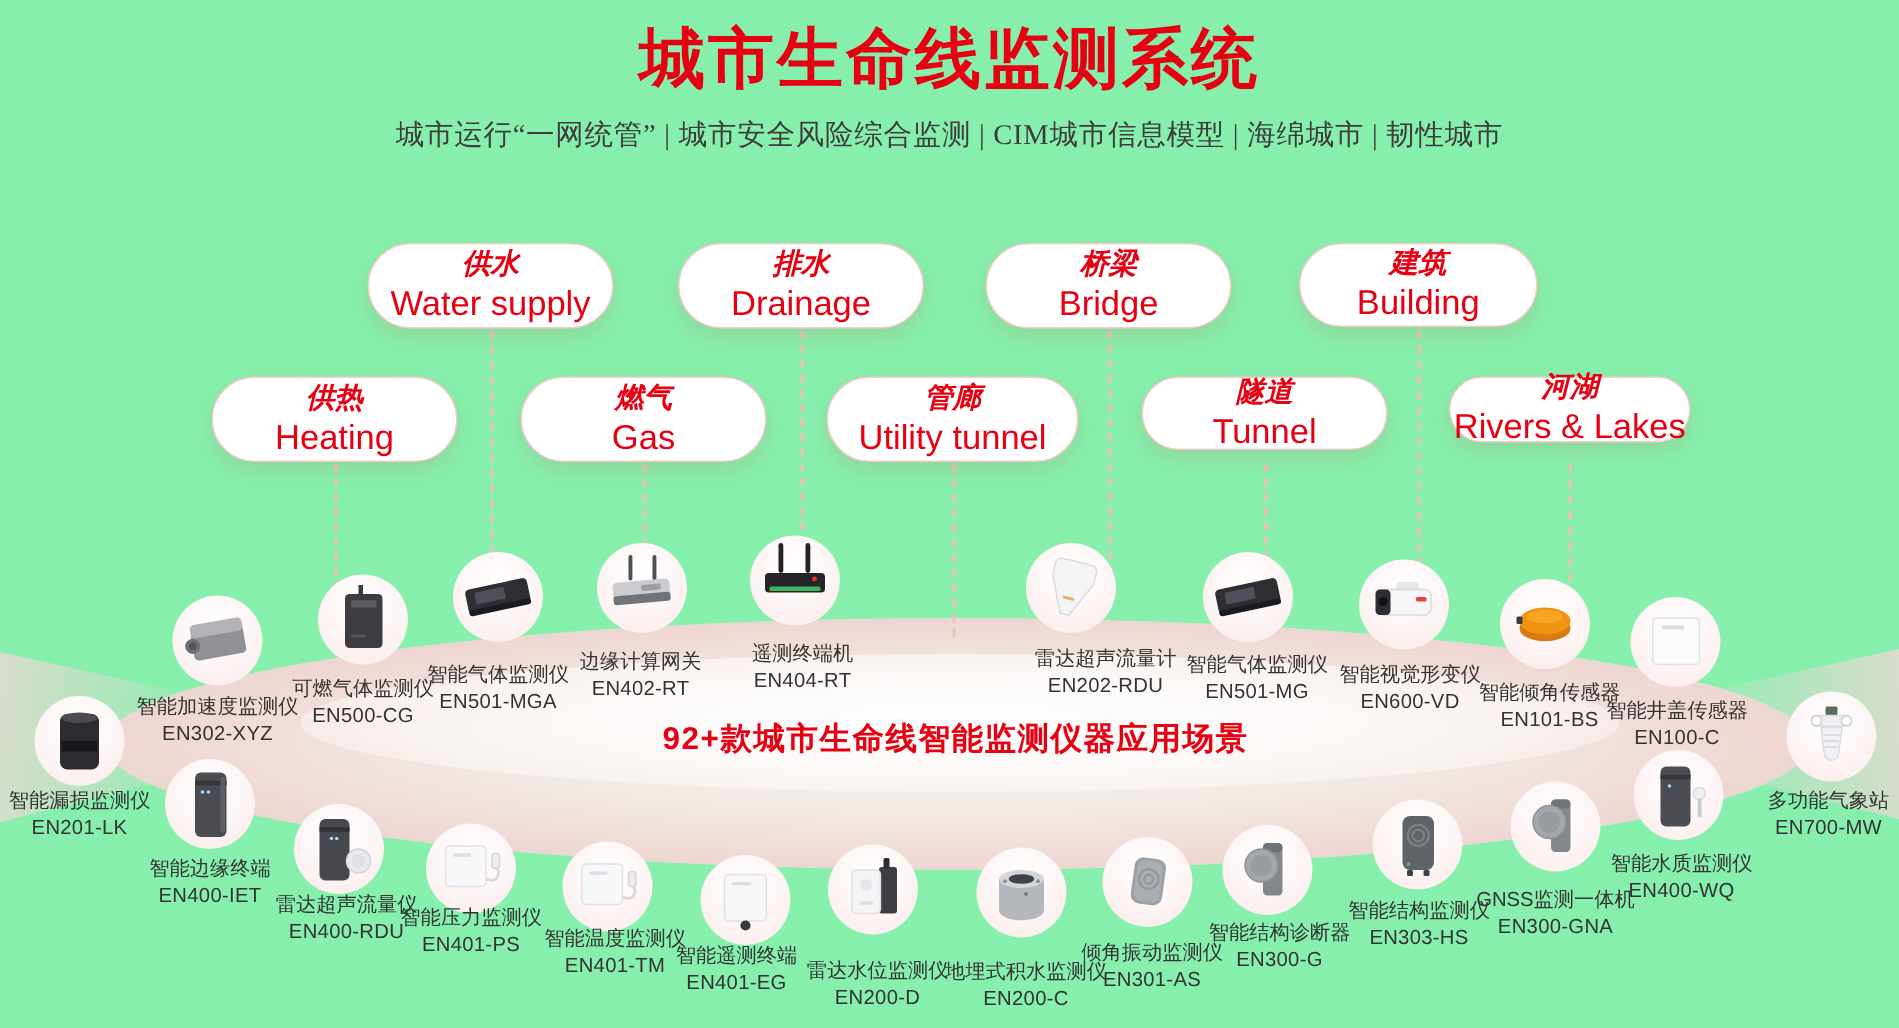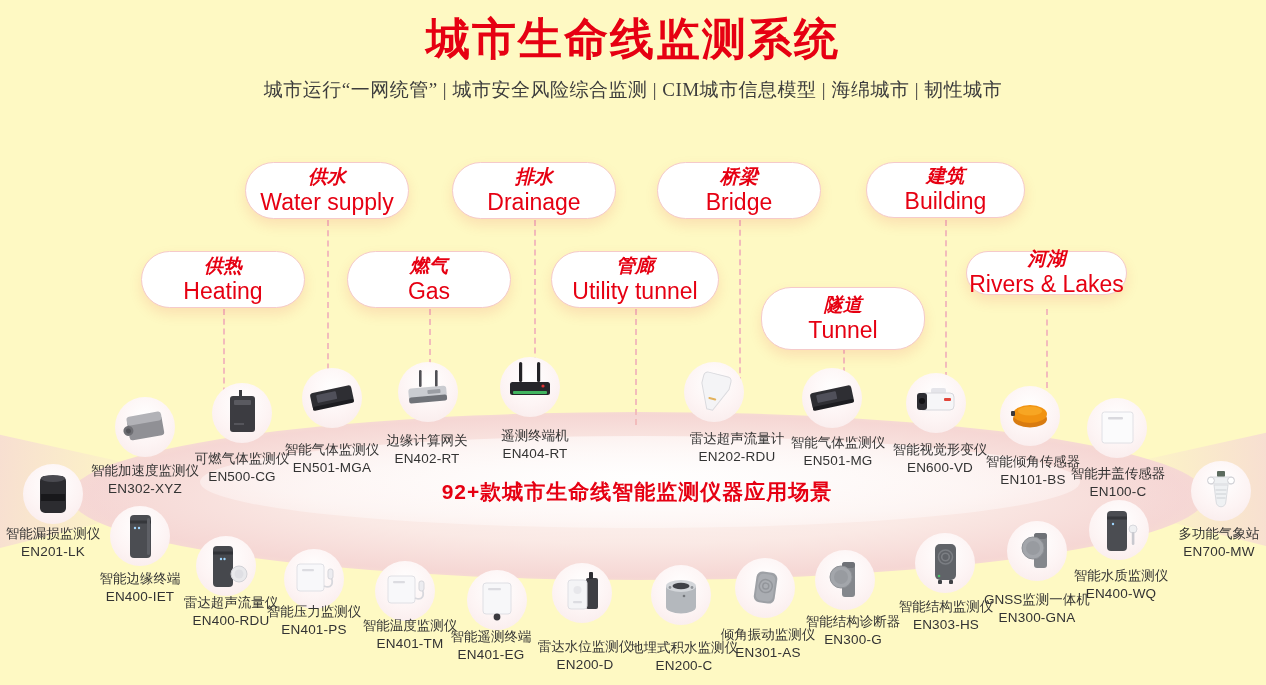--- a/index.html
+++ b/index.html
@@ -1,17 +1,17 @@
 <!DOCTYPE html>
 <html><head>
 <meta charset="utf-8">
 <style>
   html,body{margin:0;padding:0;background:#fff;}
   .canvas{
-    position:relative;width:1266px;height:685px;overflow:hidden;background:#fef9c3;
+    position:relative;width:1266px;height:685px;overflow:hidden;background:#86efac;
     font-family:"Liberation Sans",sans-serif;
   }
   .title{
     position:absolute;left:0;top:10px;width:100%;text-align:center;
     font-size:44px;font-weight:bold;letter-spacing:2px;color:#e60012;
   }
   .subtitle{
     position:absolute;left:0;top:77px;width:100%;text-align:center;
     font-size:19px;color:#3d3d3d;letter-spacing:.5px;font-family:Liberation Serif, serif;
   }
@@ -96,21 +96,21 @@
       <div class="en">Heating</div>
     </div>
     <div class="pill" style="left: 347px; top: 251px; width: 164px; height: 57px;">
       <div class="zh">燃气</div>
       <div class="en">Gas</div>
     </div>
     <div class="pill" style="left: 551px; top: 251px; width: 168px; height: 57px;">
       <div class="zh">管廊</div>
       <div class="en">Utility tunnel</div>
     </div>
-    <div class="pill" style="left: 761px; top: 251px; width: 164px; height: 63px; margin-top: 36px;">
+    <div class="pill" style="left: 761px; top: 251px; width: 164px; height: 49px;">
       <div class="zh">隧道</div>
       <div class="en">Tunnel</div>
     </div>
     <div class="pill" style="left: 966px; top: 251px; width: 161px; height: 44px;">
       <div class="zh">河湖</div>
       <div class="en">Rivers &amp; Lakes</div>
     </div>
     <div class="dash-line" style="left: 327px; top: 220px; height: 170px;"></div>
     <div class="dash-line" style="left: 534px; top: 220px; height: 163px;"></div>
     <div class="dash-line" style="left: 739px; top: 220px; height: 163px;"></div>

